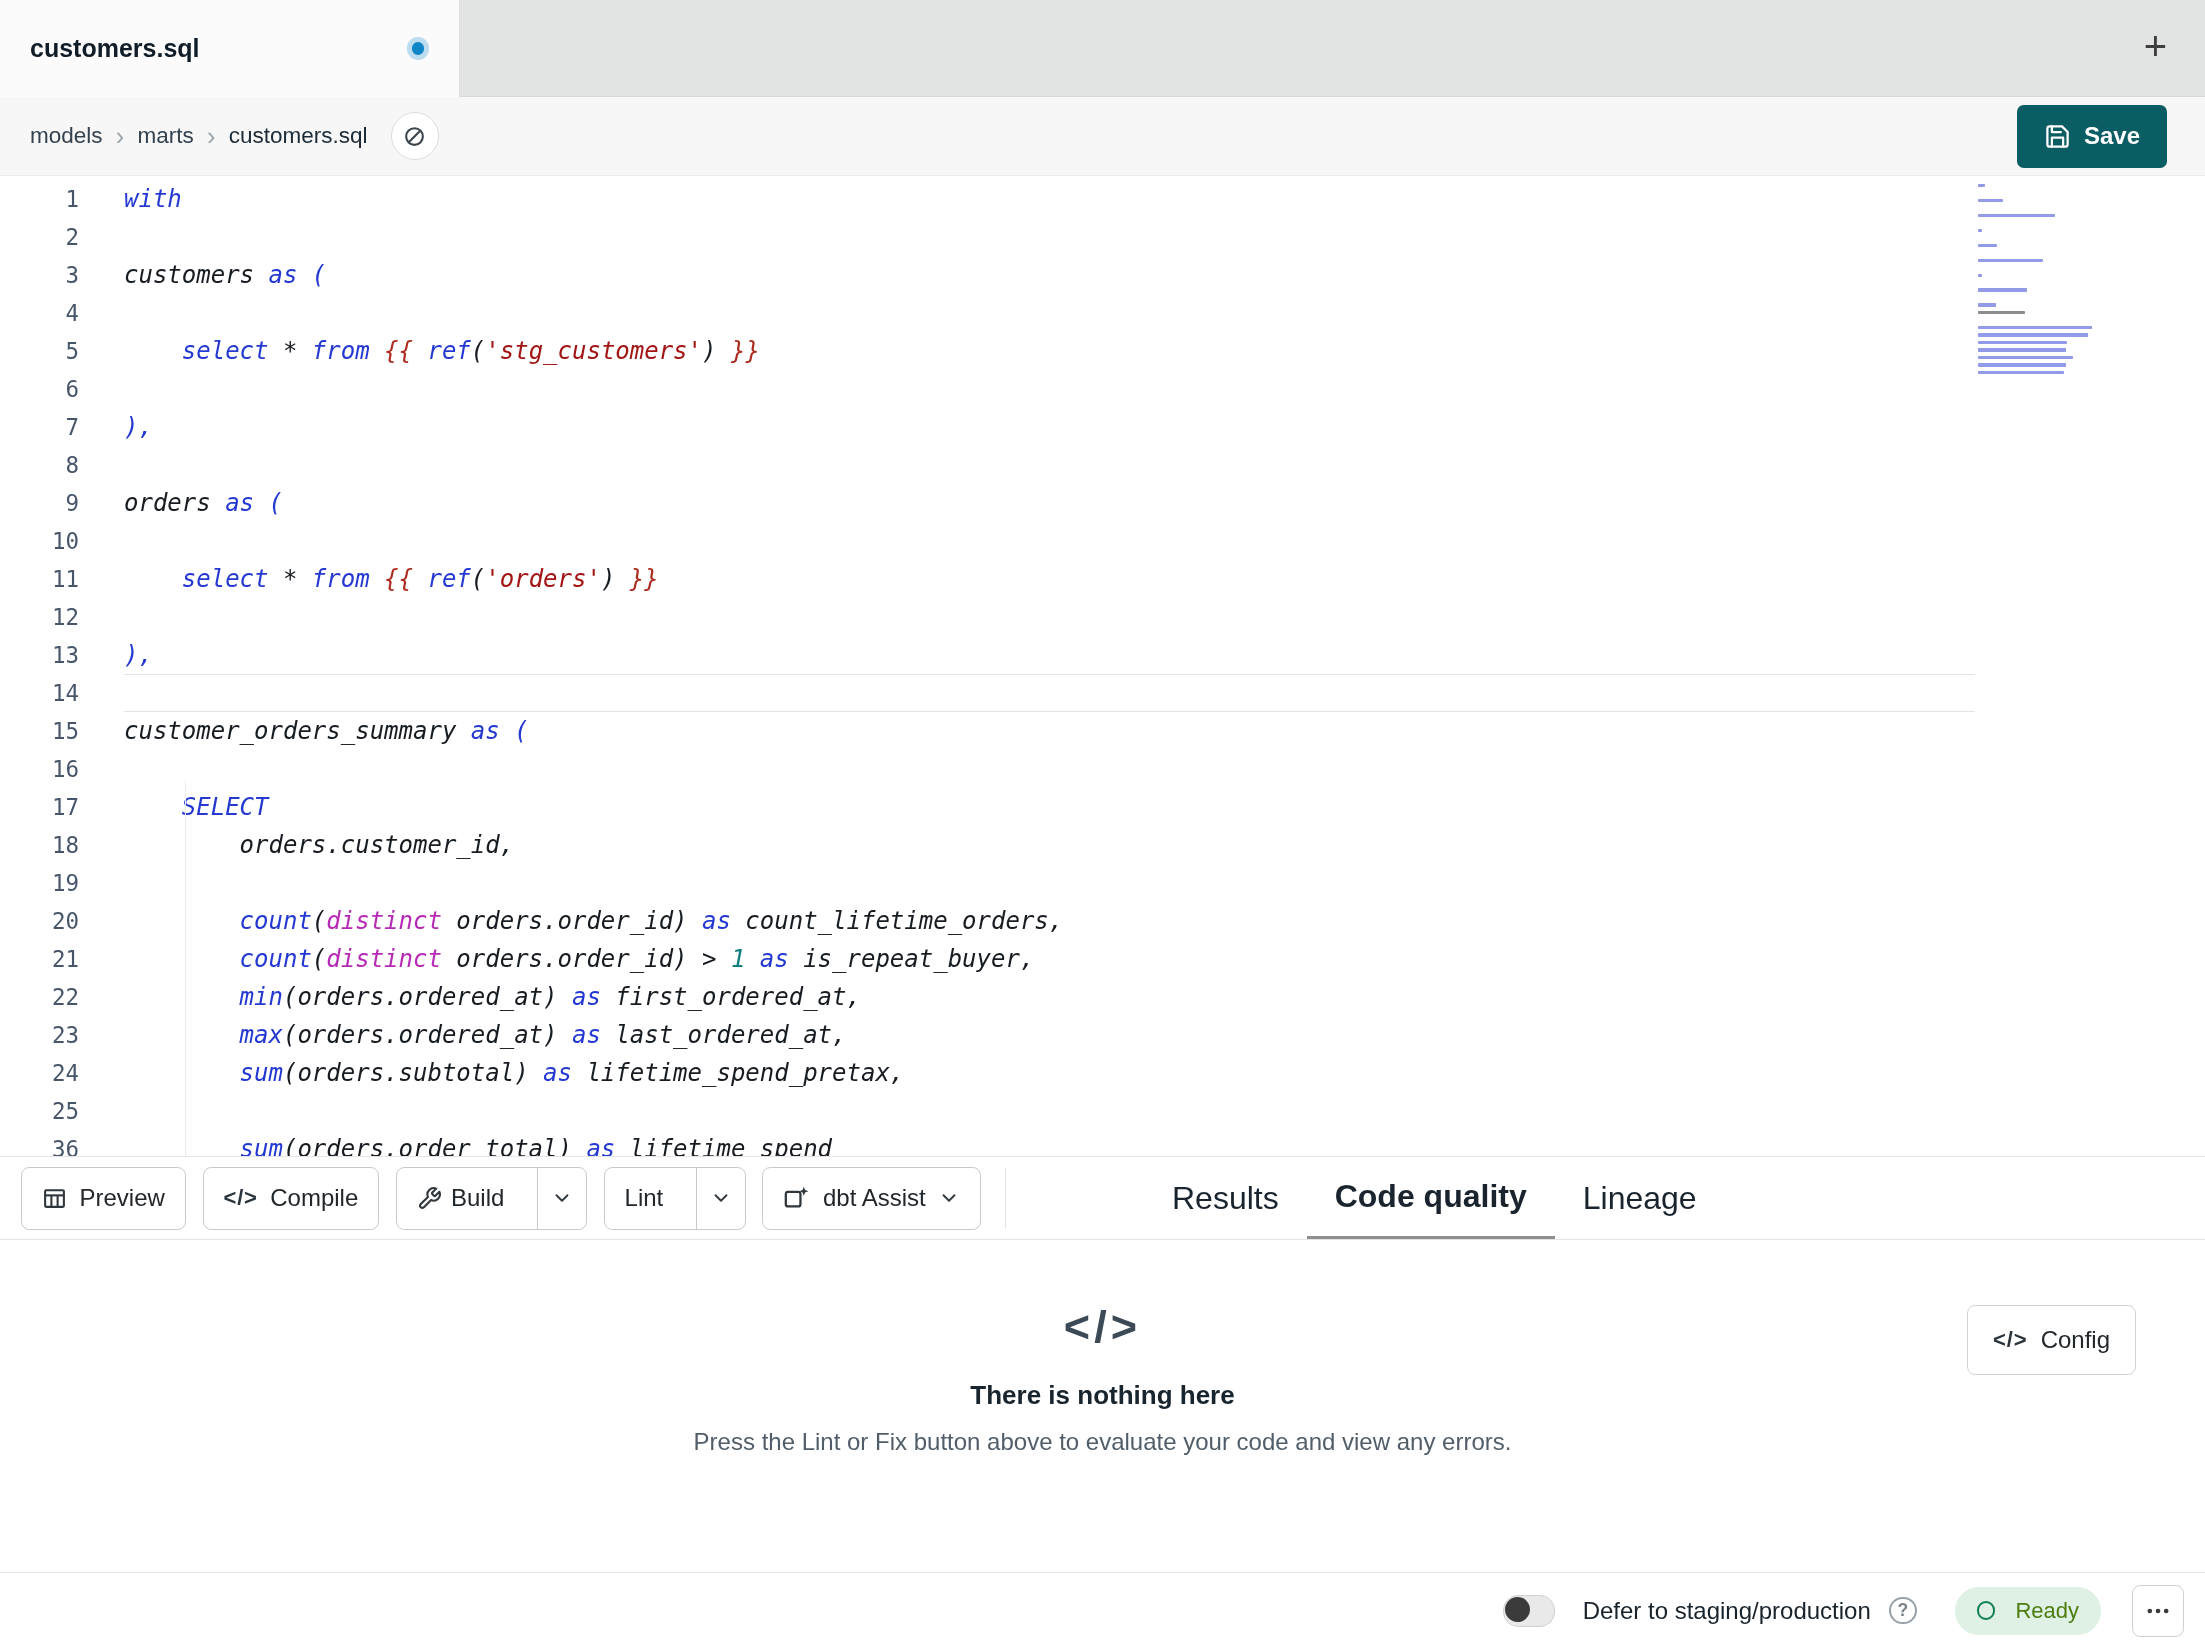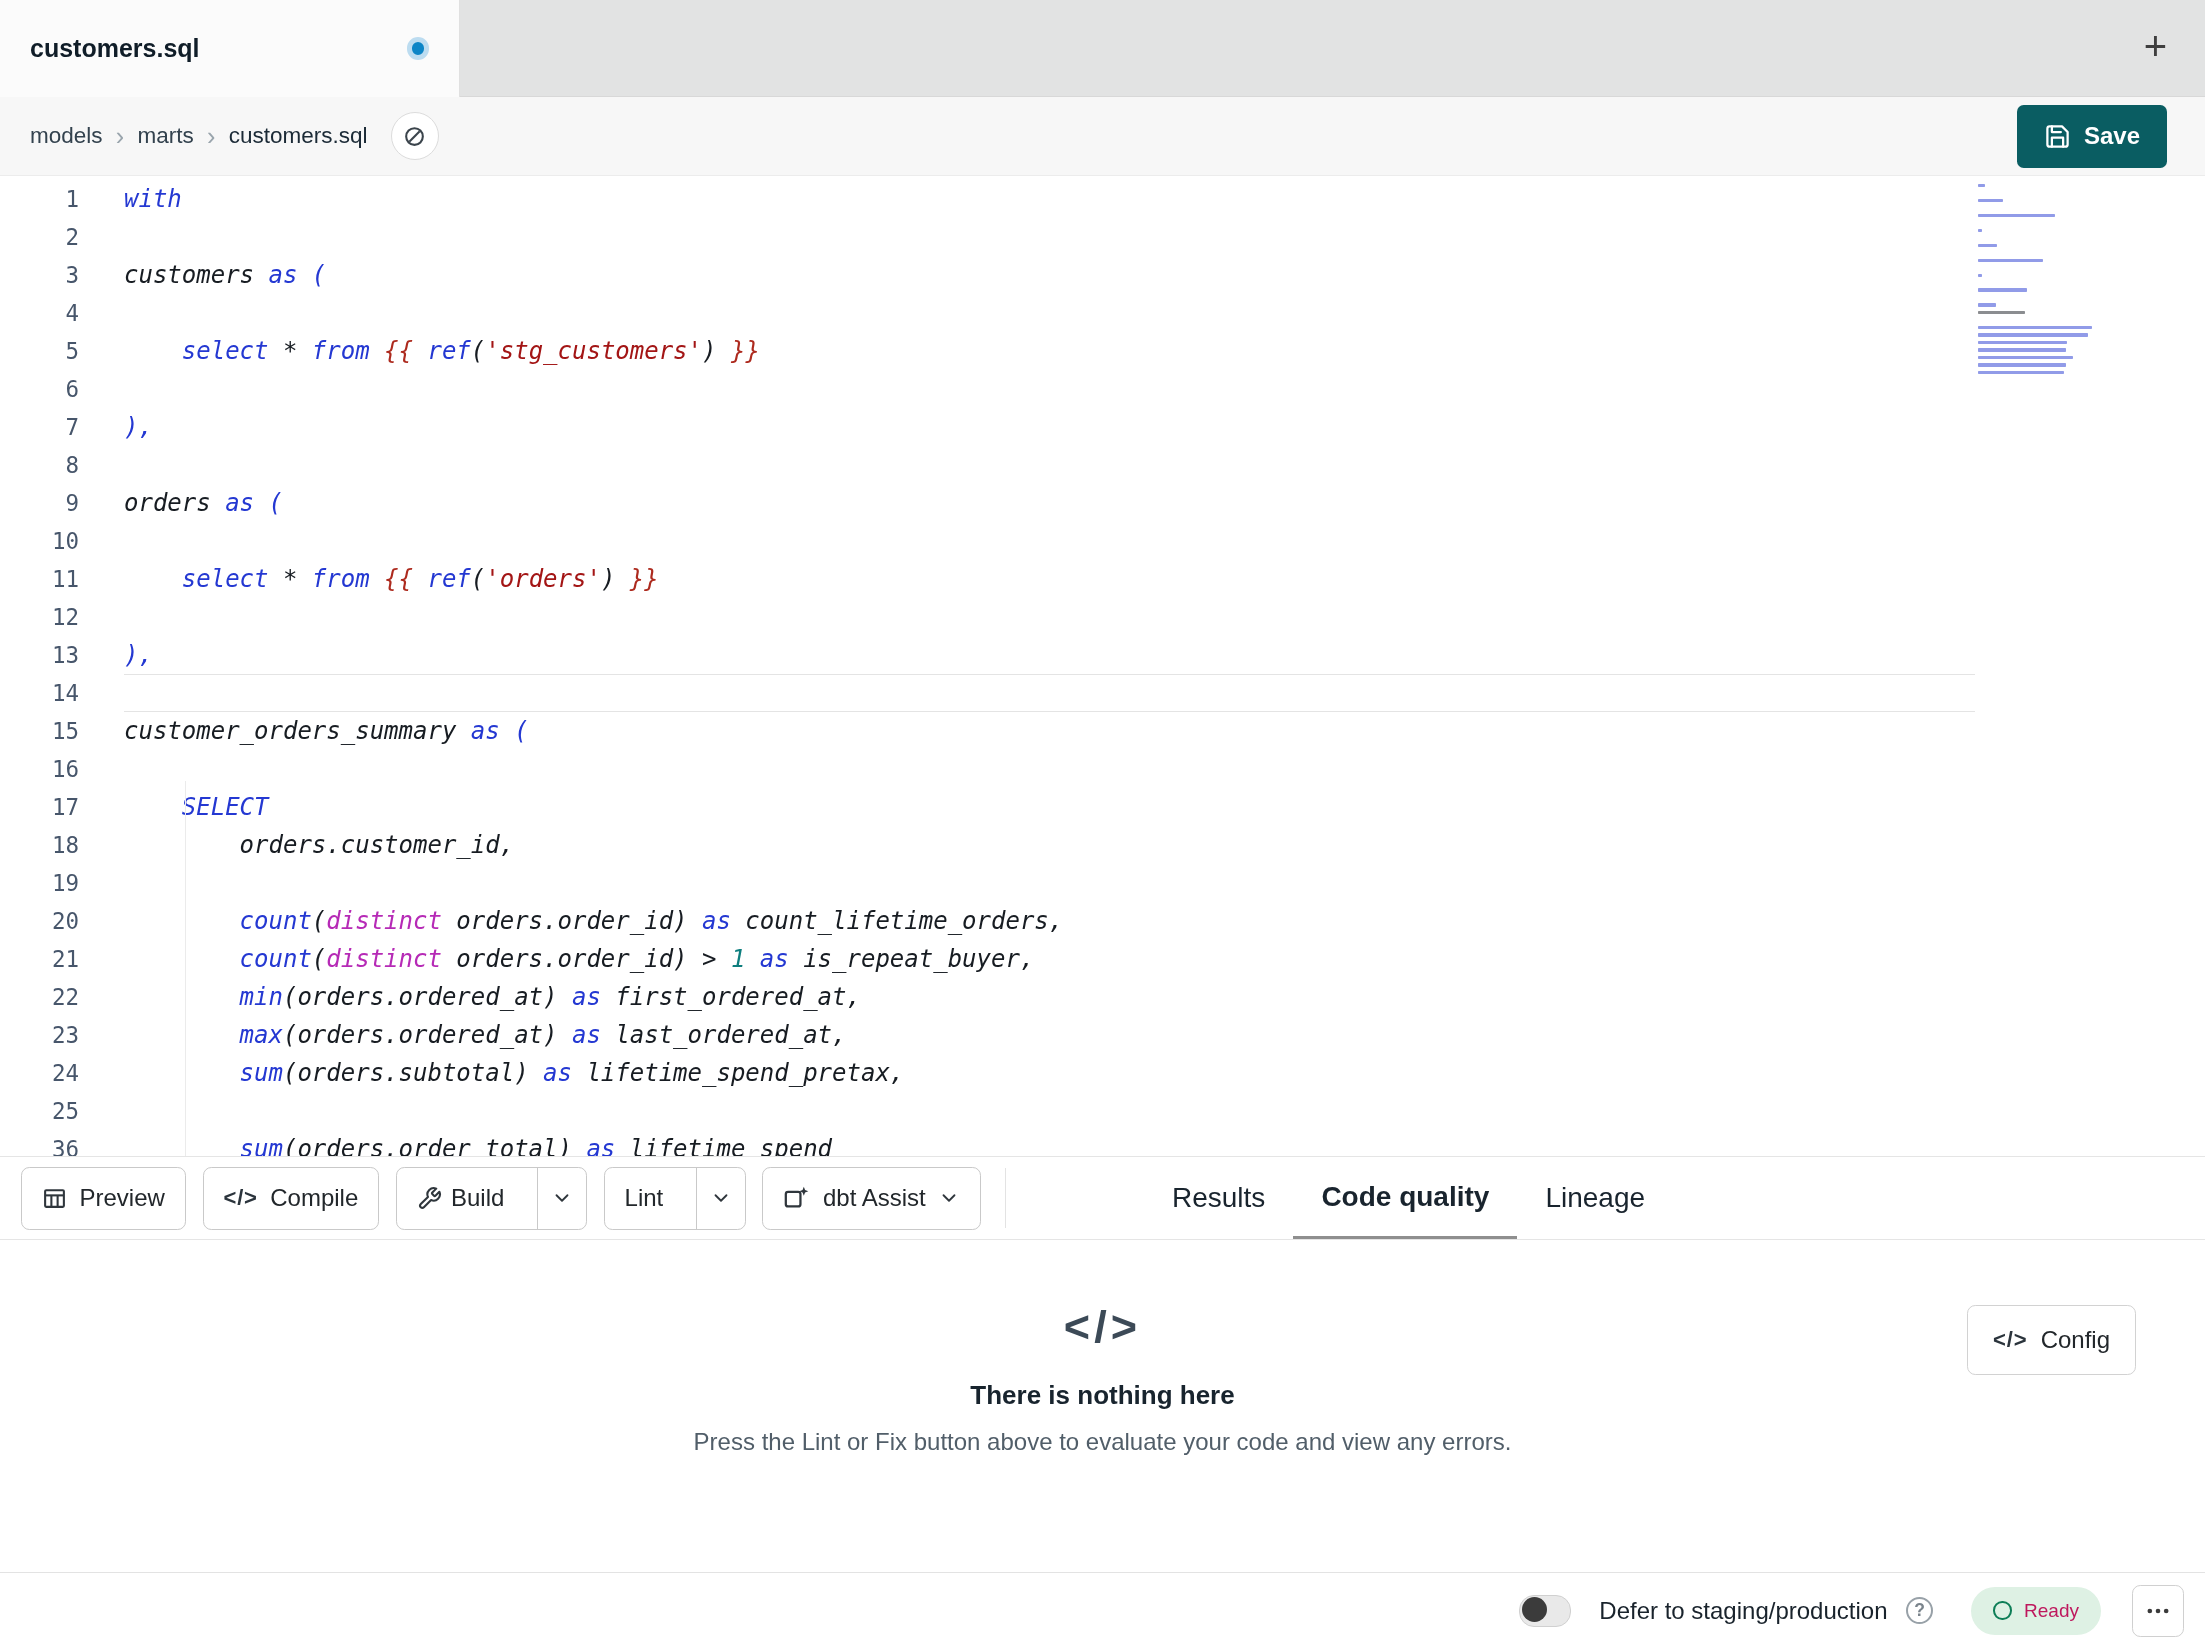--- a/index.html
+++ b/index.html
@@ -45,21 +45,21 @@
   .toolbar{position:absolute;top:1156px;left:0;right:0;height:84px;background:#fff;border-top:0.8px solid #e5e5e5;
            border-bottom:0.8px solid #e5e5e5;display:flex;align-items:center;padding:0 21px;box-sizing:border-box;gap:16.7px;}
   .tbtn{height:63px;border:1.7px solid #c9c9c9;border-radius:8.3px;background:#fff;display:flex;align-items:center;gap:12.5px;
         padding:0 20px;font-size:24px;color:#22272b;cursor:pointer;font-family:inherit;box-sizing:border-box;}
   .tbtn.split{padding:0;}
   .tbtn .main{padding:0 20px;display:flex;gap:9px;align-items:center;height:100%;}
   .tbtn .chev{width:48px;height:100%;border-left:1.7px solid #c9c9c9;display:flex;align-items:center;justify-content:center;}
   .codeglyph{font-weight:700;font-size:22px;color:#2b343c;letter-spacing:0.8px;}
   .vline{width:0.8px;height:60px;background:#e3e3e3;margin-left:6.7px;}
   .rtabs{position:absolute;left:1144px;top:0;bottom:0;display:flex;}
-  .rtab{padding:0 28px;display:flex;align-items:center;font-size:28px;color:#19242e;cursor:pointer;box-sizing:border-box;}
+  .rtab{padding:0 28px;display:flex;align-items:center;font-size:32px;color:#19242e;cursor:pointer;box-sizing:border-box;}
   .rtab.active{border-bottom:3.3px solid #8f8f8f;font-weight:600;}
 
   
   .results{position:absolute;top:1241px;left:0;right:0;height:331px;background:#fff;}
   .empty{position:absolute;left:0;right:0;top:60px;text-align:center;}
   .empty-icon{font-size:45px;font-weight:700;color:#3c4a57;letter-spacing:4.2px;}
   .empty-title{margin-top:27px;font-size:26px;font-weight:700;color:#18242e;}
   .empty-sub{margin-top:17px;font-size:24px;color:#515e69;}
   .configbtn{position:absolute;right:69px;top:64px;height:70px;border:1.7px solid #d2d2d2;border-radius:8.3px;background:#fff;
              display:flex;align-items:center;gap:13.3px;padding:0 25px;font-size:24px;color:#22272b;cursor:pointer;font-family:inherit;}
@@ -68,21 +68,21 @@
   .statusbar{position:absolute;top:1572px;left:0;right:0;height:76px;border-top:0.8px solid #e3e3e3;background:#fff;
              display:flex;align-items:center;padding:0 21px;box-sizing:border-box;}
   .toggle{margin-left:auto;width:50px;height:30px;border-radius:15px;background:#e9e9e9;border:0.8px solid #d0d0d0;
           position:relative;cursor:pointer;flex:none;}
   .knob{position:absolute;left:1.7px;top:1.7px;width:25px;height:25px;border-radius:50%;background:#3b3b3b;}
   .defer{margin-left:28px;font-size:24px;color:#19232c;}
   .help{margin-left:18.3px;width:27.5px;height:27.5px;border-radius:50%;border:2.1px solid #98a1a8;color:#7a848c;display:flex;
         align-items:center;justify-content:center;font-size:17.5px;font-weight:700;cursor:pointer;box-sizing:border-box;flex:none;}
   .ready{margin-left:38px;height:48px;border-radius:24px;background:#def1e4;display:flex;align-items:center;gap:12.5px;padding:0 22px;}
   .ring{width:18.3px;height:18.3px;border-radius:50%;border:2.5px solid #0e7e57;box-sizing:border-box;}
-  .ready-label{font-size:19px;color:#be185d;}
+  .ready-label{font-size:22px;color:#4d7c0f;margin-left:8px;}
   .more{margin-left:31px;width:52px;height:52px;border:1.7px solid #d0d0d0;border-radius:8.3px;background:#fff;display:flex;
         align-items:center;justify-content:center;cursor:pointer;}
 </style>
 </head>
 <body>
 
 <div class="tabbar">
   <div class="tab">
     <span class="tab-title">customers.sql</span>
     <span class="dot"></span>

